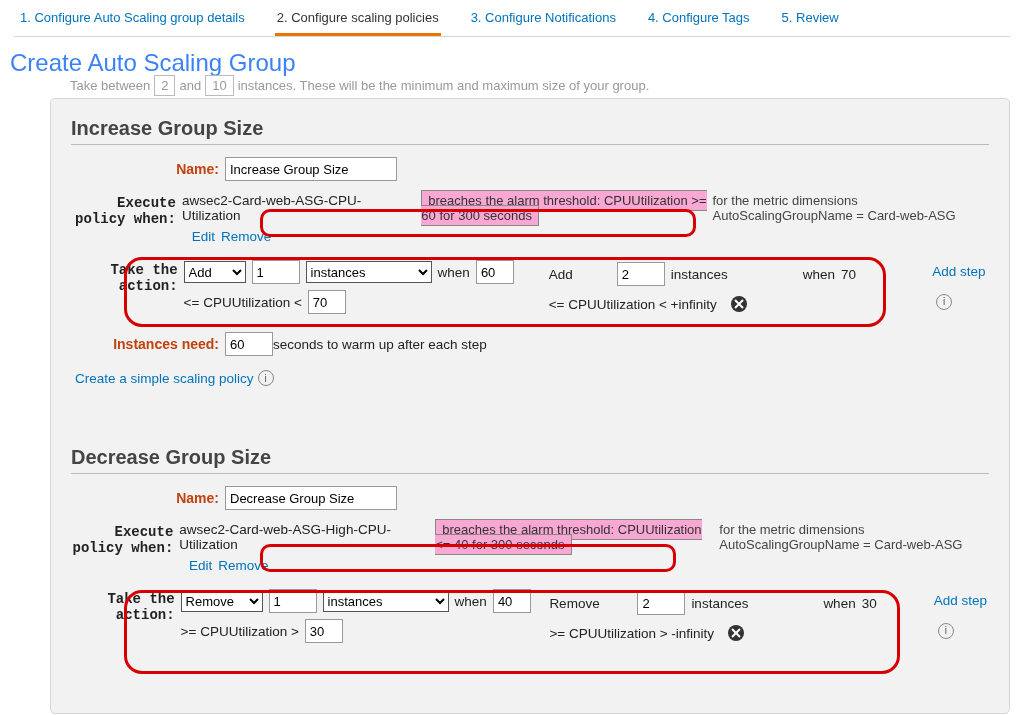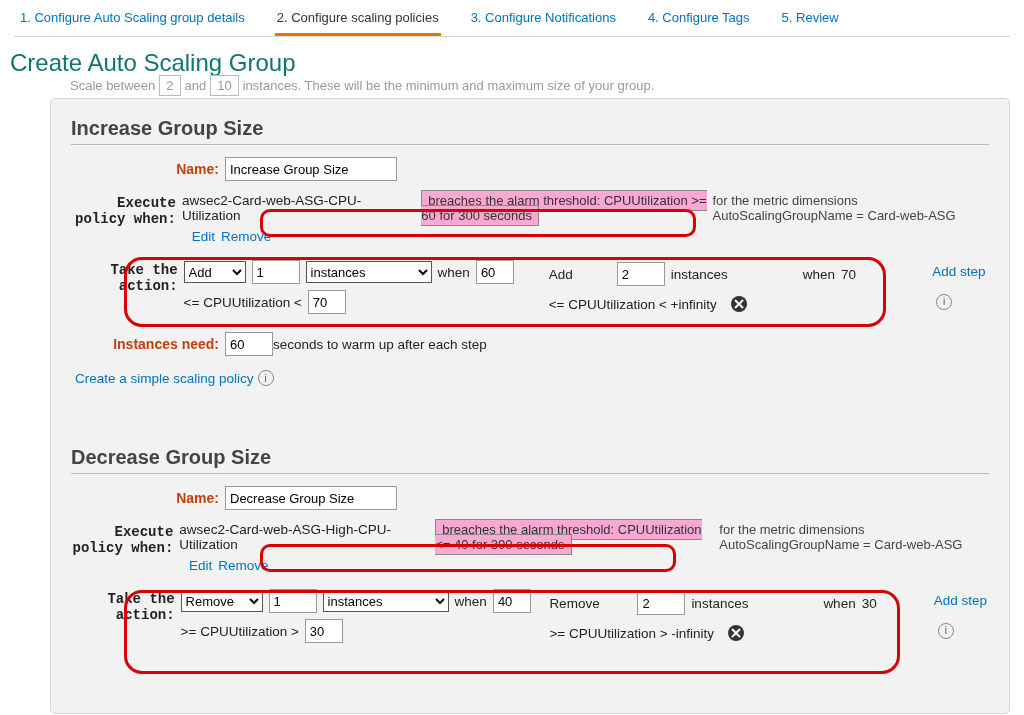--- a/index.html
+++ b/index.html
@@ -2,21 +2,21 @@
 <html><head>
 <meta charset="utf-8">
 <style>
   html,body{margin:0;padding:0;font-family:Arial,Helvetica,sans-serif;font-size:13.5px;color:#222;background:#fff;}
   .page{width:1024px;height:715px;position:relative;overflow:hidden;}
   
   .wizard{display:flex;gap:28px;padding:4px 14px 0 18px;font-size:13px;}
   .wizard span{color:#0073bb;padding:6px 2px 8px 2px;}
   .wizard .active{color:#333;font-weight:500;border-bottom:3px solid #e77605;}
   .wizard-line{border-bottom:1px solid #d6d6d6;margin:0 14px;}
-  h1.title{font-size:24px;font-weight:400;color:#0f766e;margin:12px 0 0 10px;}
+  h1.title{font-size:24px;font-weight:400;color:#3b82f6;margin:12px 0 0 10px;}
   .fade-line{color:#999;font-size:13px;margin:-2px 0 0 70px;display:flex;align-items:center;gap:4px;}
   .fade-line .ghost{display:inline-block;border:1px solid #bbb;padding:2px 6px;color:#999;background:#fff;}
   
   .panel{position:absolute;left:50px;top:98px;width:960px;height:616px;background:#f2f2f2;border:1px solid #d6d6d6;border-radius:5px;padding:18px 20px 0 20px;box-sizing:border-box;overflow:hidden;}
   .secHead{font-size:20px;color:#444;border-bottom:1px solid #bbb;padding-bottom:4px;margin:0;}
   .row{display:flex;align-items:center;margin-top:12px;}
   .lab{width:148px;text-align:right;font-weight:600;color:#c2410c;font-size:14px;padding-right:6px;}
   .lab2{width:148px;text-align:right;font-weight:600;color:#222;font-size:14px;padding-right:6px;align-self:flex-start;padding-top:2px;font-family:Liberation Mono, monospace;}
   input.txt{border:1px solid #999;height:20px;padding:1px 4px;font-size:13px;background:#fff;}
   .w160{width:162px;}
@@ -46,21 +46,21 @@
     <span>1. Configure Auto Scaling group details</span>
     <span class="active">2. Configure scaling policies</span>
     <span>3. Configure Notifications</span>
     <span>4. Configure Tags</span>
     <span>5. Review</span>
   </div>
   <div class="wizard-line"></div>
 
   <h1 class="title">Create Auto Scaling Group</h1>
   <div class="fade-line">
-    <span>Scale between</span>
+    <span>Take between</span>
     <span class="ghost">2</span>
     <span>and</span>
     <span class="ghost">10</span>
     <span>instances. These will be the minimum and maximum size of your group.</span>
   </div>
 
   <div class="panel">
 
     <h2 class="secHead">Increase Group Size</h2>
 

